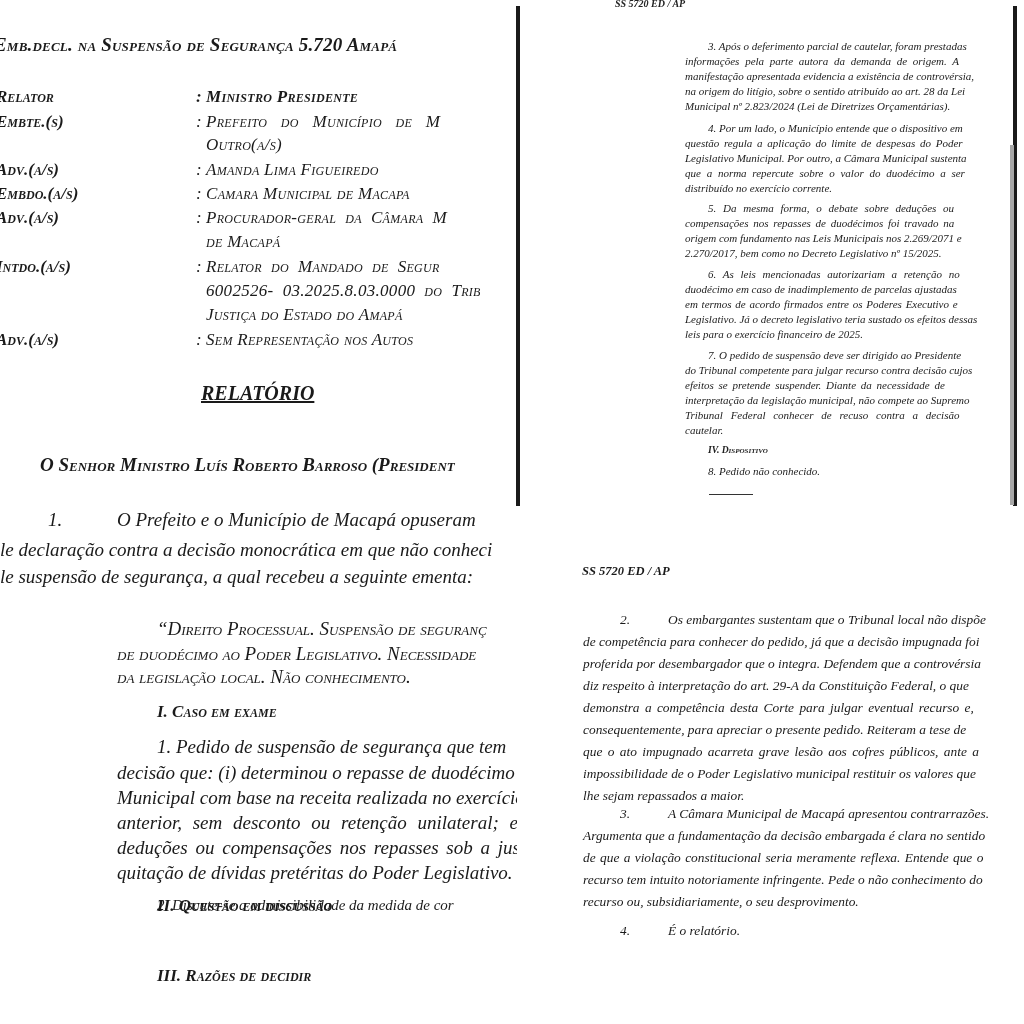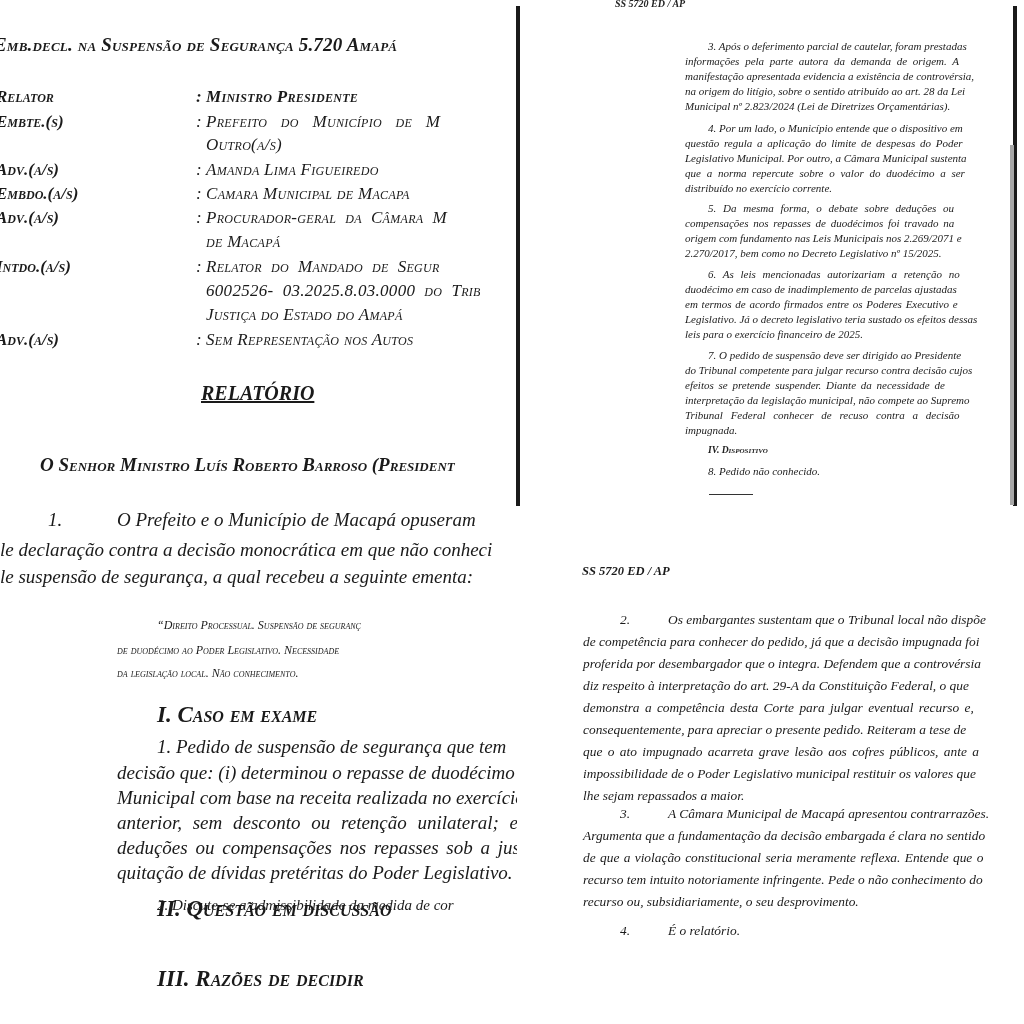--- a/index.html
+++ b/index.html
@@ -15,22 +15,22 @@
   #left-border { position: absolute; left: 516px; top: 6px; width: 4px; height: 500px; background: #1a1a1a; }
   .lt { position: absolute; white-space: nowrap; font-family: "Liberation Serif", "DejaVu Serif", serif; }
   .title { left: -6px; top: 34px; font-size: 19px; font-weight: bold; font-variant: small-caps; letter-spacing: 0.2px; }
   .party-label { left: -4px; font-size: 17px; font-weight: bold; font-variant: small-caps; }
   .party-colon { left: 196px; font-size: 17px; font-variant: small-caps; }
   .party-val { left: 206px; font-size: 17px; font-variant: small-caps; letter-spacing: 0.3px; }
   .bold { font-weight: bold; }
   .relatorio { left: 201px; top: 382px; font-size: 20px; font-weight: bold; text-decoration: underline; }
   .ministro { left: 40px; top: 454px; font-size: 19px; font-weight: bold; font-variant: small-caps; }
   .body-l { font-size: 19px; }
-  .ementa { font-size: 12px; font-variant: small-caps; }
-  .sec { font-size: 23px; font-weight: bold; font-variant: small-caps; }
+  .ementa { font-size: 19px; font-variant: small-caps; }
+  .sec { font-size: 17px; font-weight: bold; font-variant: small-caps; }
 
   
   #tr { left: 520px; top: 0; width: 497px; height: 508px; background: #fff; }
   #tr-border-r { position: absolute; left: 1013px; top: 6px; width: 4px; height: 500px; background: #1a1a1a; }
   #tr-scroll { position: absolute; left: 1010px; top: 145px; width: 4px; height: 360px; background: #a8a8a8; }
   .tr-t { position: absolute; white-space: nowrap; font-family: "Liberation Serif", "DejaVu Serif", serif; font-size: 11px; color: #222; }
   .tr-hdr { left: 95px; top: -2px; font-size: 10px; font-weight: bold; }
   .tr-sec { font-weight: bold; font-variant: small-caps; font-size: 9.6px; }
   .tr-rule { position: absolute; left: 189px; top: 494px; width: 44px; height: 1px; background: #333; }
 
@@ -127,21 +127,21 @@
   <div class="tr-t" style="left:165px;top:283px">duodécimo em caso de inadimplemento de parcelas ajustadas</div>
   <div class="tr-t" style="left:165px;top:298px;word-spacing:1px">em termos de acordo firmados entre os Poderes Executivo e</div>
   <div class="tr-t" style="left:165px;top:313px">Legislativo. Já o decreto legislativo teria sustado os efeitos dessas</div>
   <div class="tr-t" style="left:165px;top:328px">leis para o exercício financeiro de 2025.</div>
 
   <div class="tr-t" style="left:188px;top:349px">7. O pedido de suspensão deve ser dirigido ao Presidente</div>
   <div class="tr-t" style="left:165px;top:364px">do Tribunal competente para julgar recurso contra decisão cujos</div>
   <div class="tr-t" style="left:165px;top:379px;word-spacing:2px">efeitos se pretende suspender. Diante da necessidade de</div>
   <div class="tr-t" style="left:165px;top:394px">interpretação da legislação municipal, não compete ao Supremo</div>
   <div class="tr-t" style="left:165px;top:409px;word-spacing:5px">Tribunal Federal conhecer de recuso contra a decisão</div>
-  <div class="tr-t" style="left:165px;top:424px">impugnada.</div>
+  <div class="tr-t" style="left:165px;top:424px">cautelar.</div>
 
   <div class="tr-t tr-sec" style="left:188px;top:444px">IV. Dispositivo</div>
   <div class="tr-t" style="left:188px;top:465px">8. Pedido não conhecido.</div>
   <div class="tr-rule"></div>
 </div>
 <div id="tr-border-r"></div>
 <div id="tr-scroll"></div>
 
 <div id="br" class="panel">
   <div class="br-t br-hdr">SS 5720 ED / AP</div>

